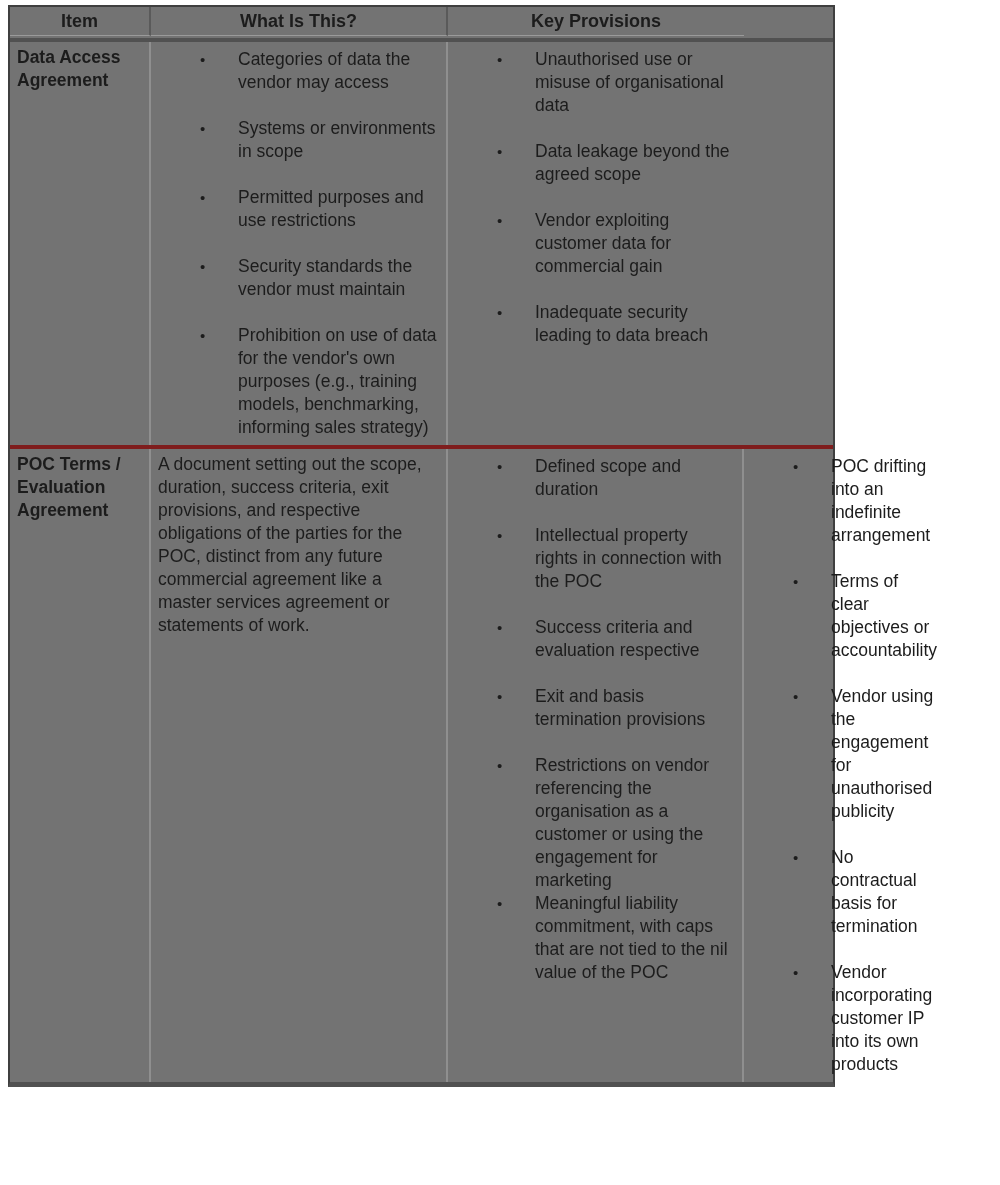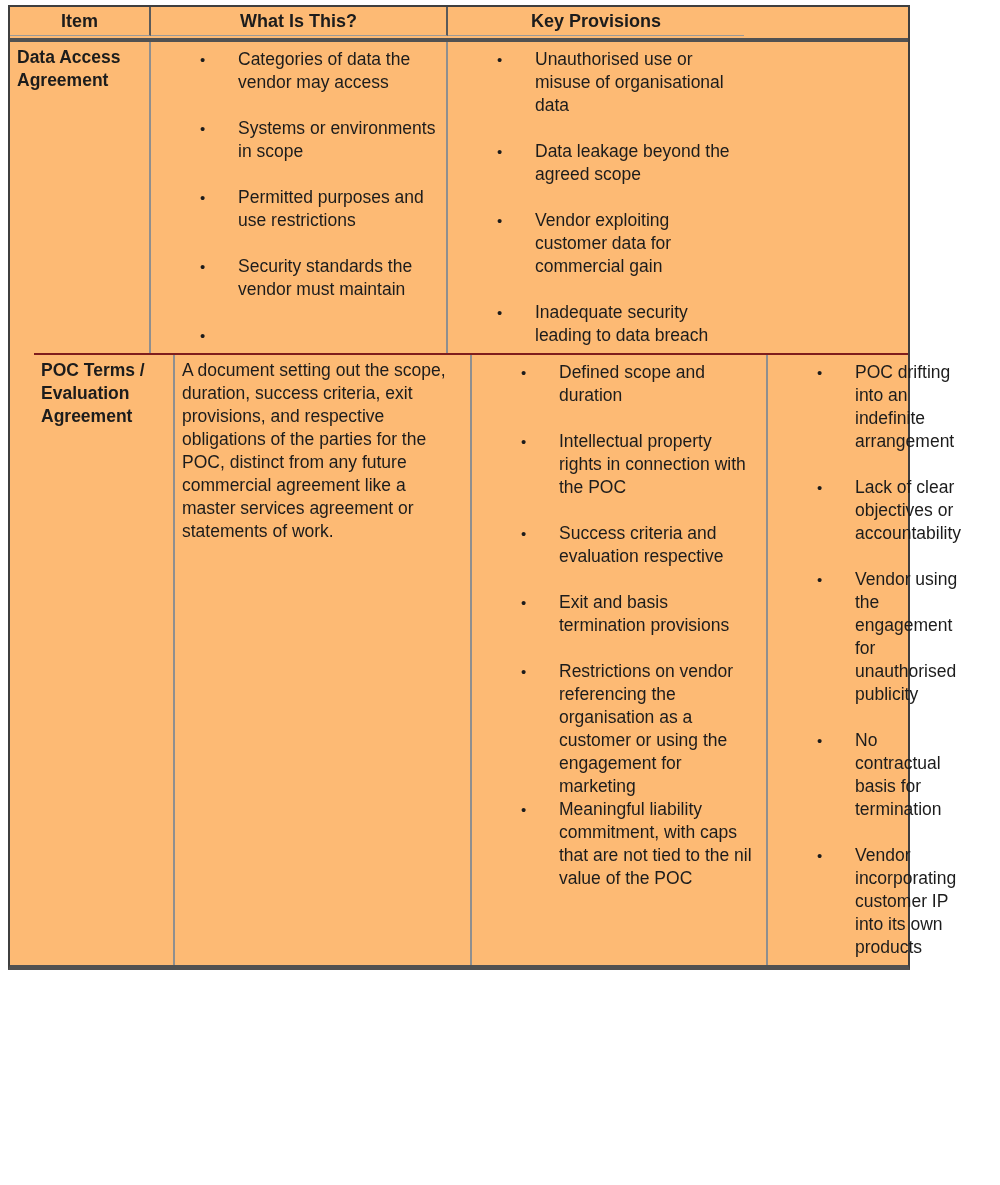--- a/index.html
+++ b/index.html
@@ -9,45 +9,45 @@
     color: #1c1c1c;
     width: 1000px;
   }
   .page {
     width: 1000px;
     height: 1185px;
     padding: 5px 8px 0 8px;
     background: #ffffff;
   }
   .vtable {
-    width: 902px;
+    width: 827px;
     border-left: 2px solid #3f3f3f;
     border-right: 2px solid #3f3f3f;
     border-top: 2px solid #3f3f3f;
     border-bottom: 5px solid #515151;
-    background: #fdba74;
+    background: #737373;
   }
   .grid-row {
     display: grid;
     grid-template-columns: 141px 297px 296px 1fr;
   }
   .header-row {
     border-bottom: 4px solid #515151;
     padding-bottom: 2px;
   }
   .header-cell {
     font-weight: bold;
     font-size: 18px;
     line-height: 23px;
     text-align: center;
     padding: 3px 4px 2px 4px;
     border-bottom: 1px solid #9a9a9a;
   }
   .header-cell:not(:last-child) { border-right: 2px solid #5a5a5a; }
-  .body-row + .body-row { border-top: 2px solid #7f1d1d; margin-left: 24px; }
+  .body-row + .body-row { border-top: 4px solid #7f1d1d; }
   .cell {
     font-size: 17.5px;
     line-height: 23px;
     padding: 4px 7px 6px 7px;
   }
   .cell:not(:last-child) { border-right: 2px solid #8f8f8f; }
   .item-cell { font-weight: bold; }
   ul.bullets {
     list-style: none;
     margin-top: 2px;
@@ -78,21 +78,21 @@
     </div>
     <div id="rows-container">
         <div class="grid-row body-row">
           <div class="cell item-cell">Data Access Agreement</div>
           <div class="cell">
             <ul class="bullets">
               <li><span class="bullet-glyph">•</span><span>Categories of data the vendor may access</span></li>
               <li><span class="bullet-glyph">•</span><span>Systems or environments in scope</span></li>
               <li><span class="bullet-glyph">•</span><span>Permitted purposes and use restrictions</span></li>
               <li><span class="bullet-glyph">•</span><span>Security standards the vendor must maintain</span></li>
-              <li><span class="bullet-glyph">•</span></li>
+              <li><span class="bullet-glyph">•</span><span>Prohibition on use of data for the vendor's own purposes (e.g., training models, benchmarking, informing sales strategy)</span></li>
             </ul>
           </div>
           <div class="cell">
             <ul class="bullets">
               <li><span class="bullet-glyph">•</span><span>Unauthorised use or misuse of organisational data</span></li>
               <li><span class="bullet-glyph">•</span><span>Data leakage beyond the agreed scope</span></li>
               <li><span class="bullet-glyph">•</span><span>Vendor exploiting customer data for commercial gain</span></li>
               <li><span class="bullet-glyph">•</span><span>Inadequate security leading to data breach</span></li>
             </ul>
           </div>
@@ -106,21 +106,21 @@
               <li><span class="bullet-glyph">•</span><span>Intellectual property rights in connection with the POC</span></li>
               <li><span class="bullet-glyph">•</span><span>Success criteria and evaluation respective</span></li>
               <li><span class="bullet-glyph">•</span><span>Exit and basis termination provisions</span></li>
               <li class="tight"><span class="bullet-glyph">•</span><span>Restrictions on vendor referencing the organisation as a customer or using the engagement for marketing</span></li>
               <li><span class="bullet-glyph">•</span><span>Meaningful liability commitment, with caps that are not tied to the nil value of the POC</span></li>
             </ul>
           </div>
           <div class="cell">
             <ul class="bullets">
               <li><span class="bullet-glyph">•</span><span>POC drifting into an indefinite arrangement</span></li>
-              <li><span class="bullet-glyph">•</span><span>Lack of clear objectives or accountability</span></li>
+              <li><span class="bullet-glyph">•</span><span>Terms of clear objectives or accountability</span></li>
               <li><span class="bullet-glyph">•</span><span>Vendor using the engagement for unauthorised publicity</span></li>
               <li><span class="bullet-glyph">•</span><span>No contractual basis for termination</span></li>
               <li><span class="bullet-glyph">•</span><span>Vendor incorporating customer IP into its own products</span></li>
             </ul>
           </div>
         </div>
       </div>
   </div>
 </div>
 

